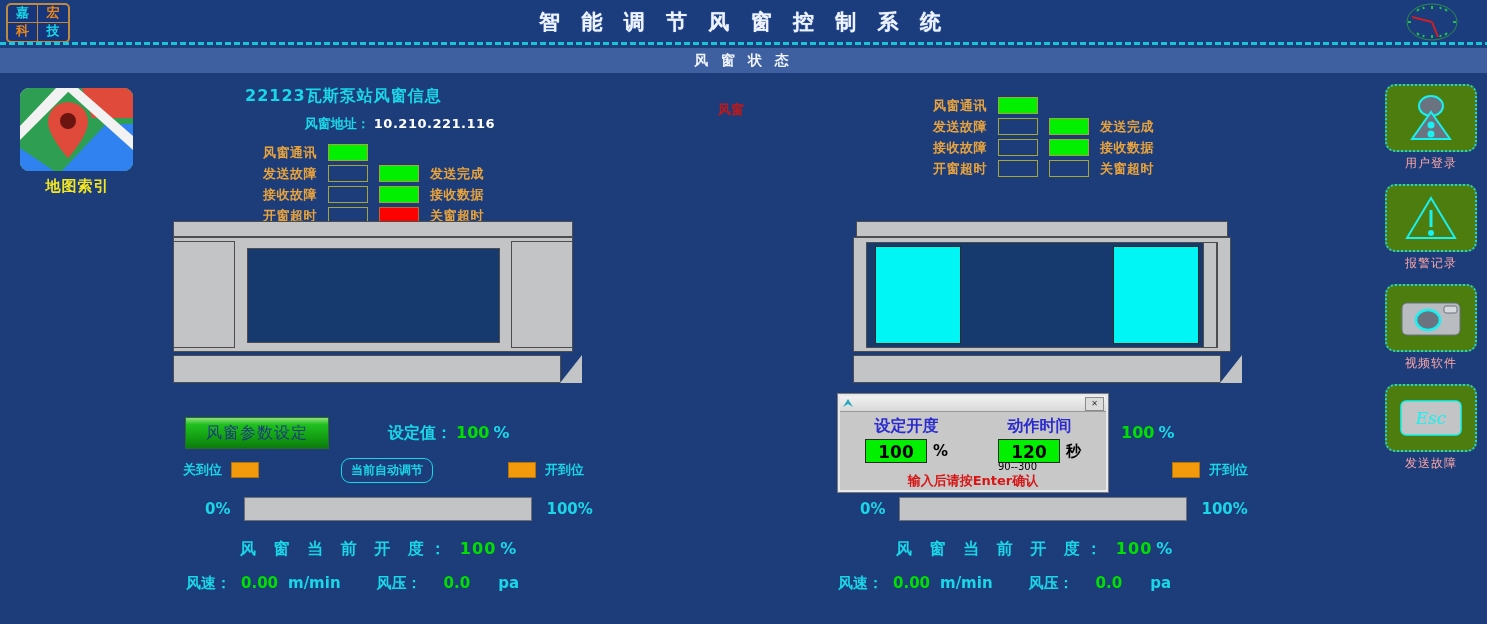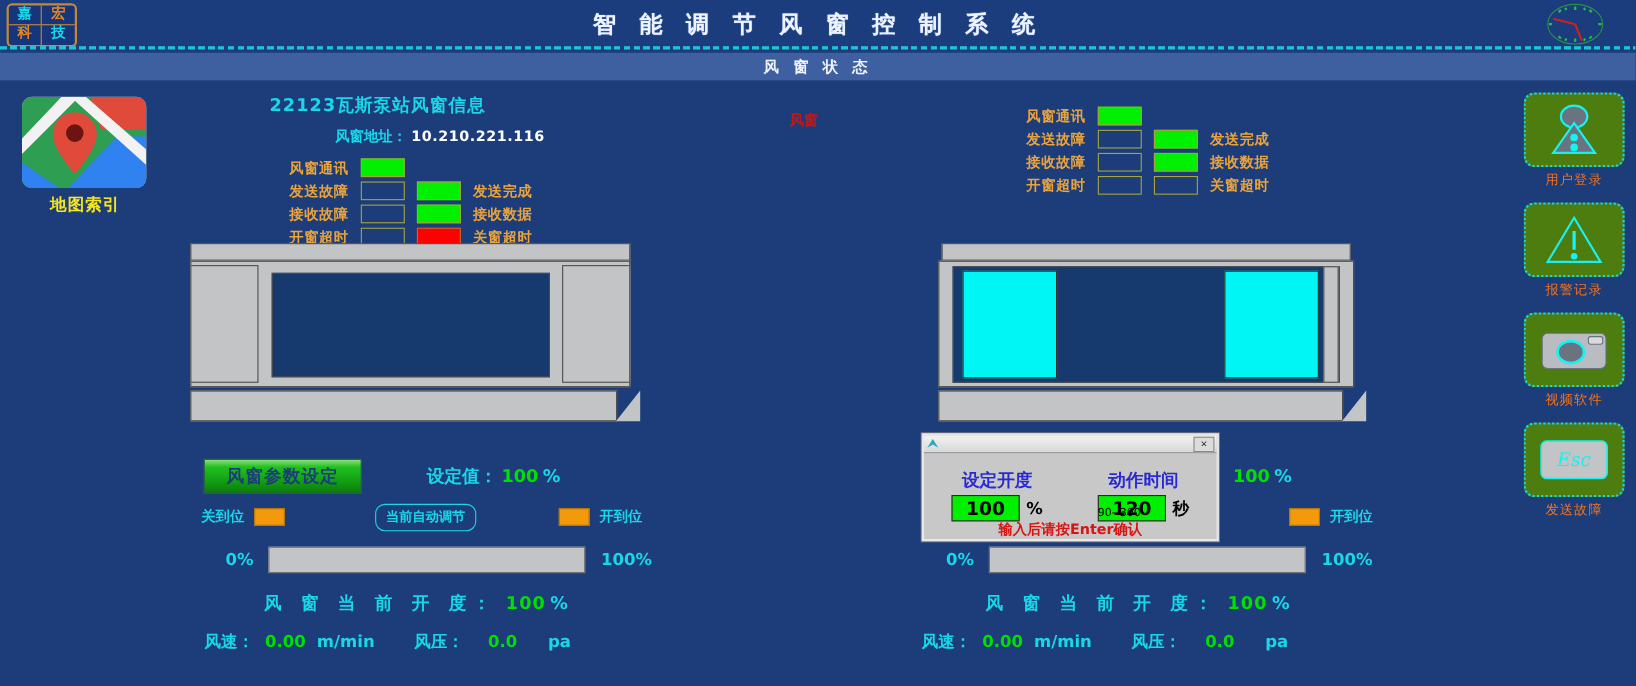--- a/index.html
+++ b/index.html
@@ -139,21 +139,21 @@
 
   .center-label {
     position: absolute; left: 718px; top: 101px;
     font-size: 13px; font-weight: bold; color: #c01818;
   }
   .set-btn {
     position: absolute; width: 142px; height: 30px;
     background: linear-gradient(180deg,#8fe07a 0%, #20c020 22%, #119a11 70%, #0c7a0c 100%);
     border: 1px solid #2a6b2a;
     display: flex; align-items: center; justify-content: center;
-    font-size: 16px; font-weight: bold; color: #1d3d7a; letter-spacing: 1px;
+    font-size: 16px; font-weight: normal; color: #1d3d7a; letter-spacing: 1px;
     cursor: pointer;
   }
   .setval {
     position: absolute; font-size: 16px; font-weight: bold; color: #19d7e8;
     white-space: nowrap;
   }
   .setval .num { color: #00e000; margin: 0 4px; }
   .setval .unit { color: #19d7e8; }
 
   .pos-ind {
@@ -206,21 +206,21 @@
     height: 15px; background: linear-gradient(180deg,#f2f2f2,#d8d8d8);
     border-bottom: 1px solid #9a9a9a; display: flex; align-items: center;
     justify-content: space-between; padding: 0 2px;
   }
   .dlg-close {
     width: 17px; height: 12px; border: 1px solid #8a8a8a; background: #dcdcdc;
     font-size: 8px; line-height: 11px; text-align: center; color: #333;
     cursor: pointer;
   }
   .dlg-row-labels {
-    display: flex; justify-content: space-around; margin-top: 15px;
+    display: flex; justify-content: space-around; margin-top: 4px;
     font-size: 16px; font-weight: bold; color: #2a2ad0;
   }
   .dlg-row-fields {
     display: flex; justify-content: space-around; align-items: center;
     margin-top: 2px;
   }
   .dlg-field-grp { display: flex; align-items: center; }
   .dlg-input {
     width: 62px; height: 24px; background: #00f000; border: 1px solid #2a2a2a;
     font-size: 17px; font-weight: bold; color: #000; text-align: center;
@@ -238,21 +238,21 @@
   
   .sidebar { position: absolute; right: 8px; top: 84px; width: 96px; }
   .side-item { margin-bottom: 12px; }
   .side-btn {
     width: 88px; height: 64px; margin: 0 auto;
     background: #4d7c0f; border: 2px dotted #19d7e8; border-radius: 10px;
     display: flex; align-items: center; justify-content: center;
     cursor: pointer;
   }
   .side-label {
-    margin-top: 3px; text-align: center; font-size: 12px; color: #f97316;
+    margin-top: 3px; text-align: center; font-size: 12px; color: #fca5a5;
     letter-spacing: 1px;
   }
 </style>
 </head>
 <body>
 
 <div class="header">
   <div class="logo">
     <span class="c1">嘉</span>
     <span class="c2">宏</span>

